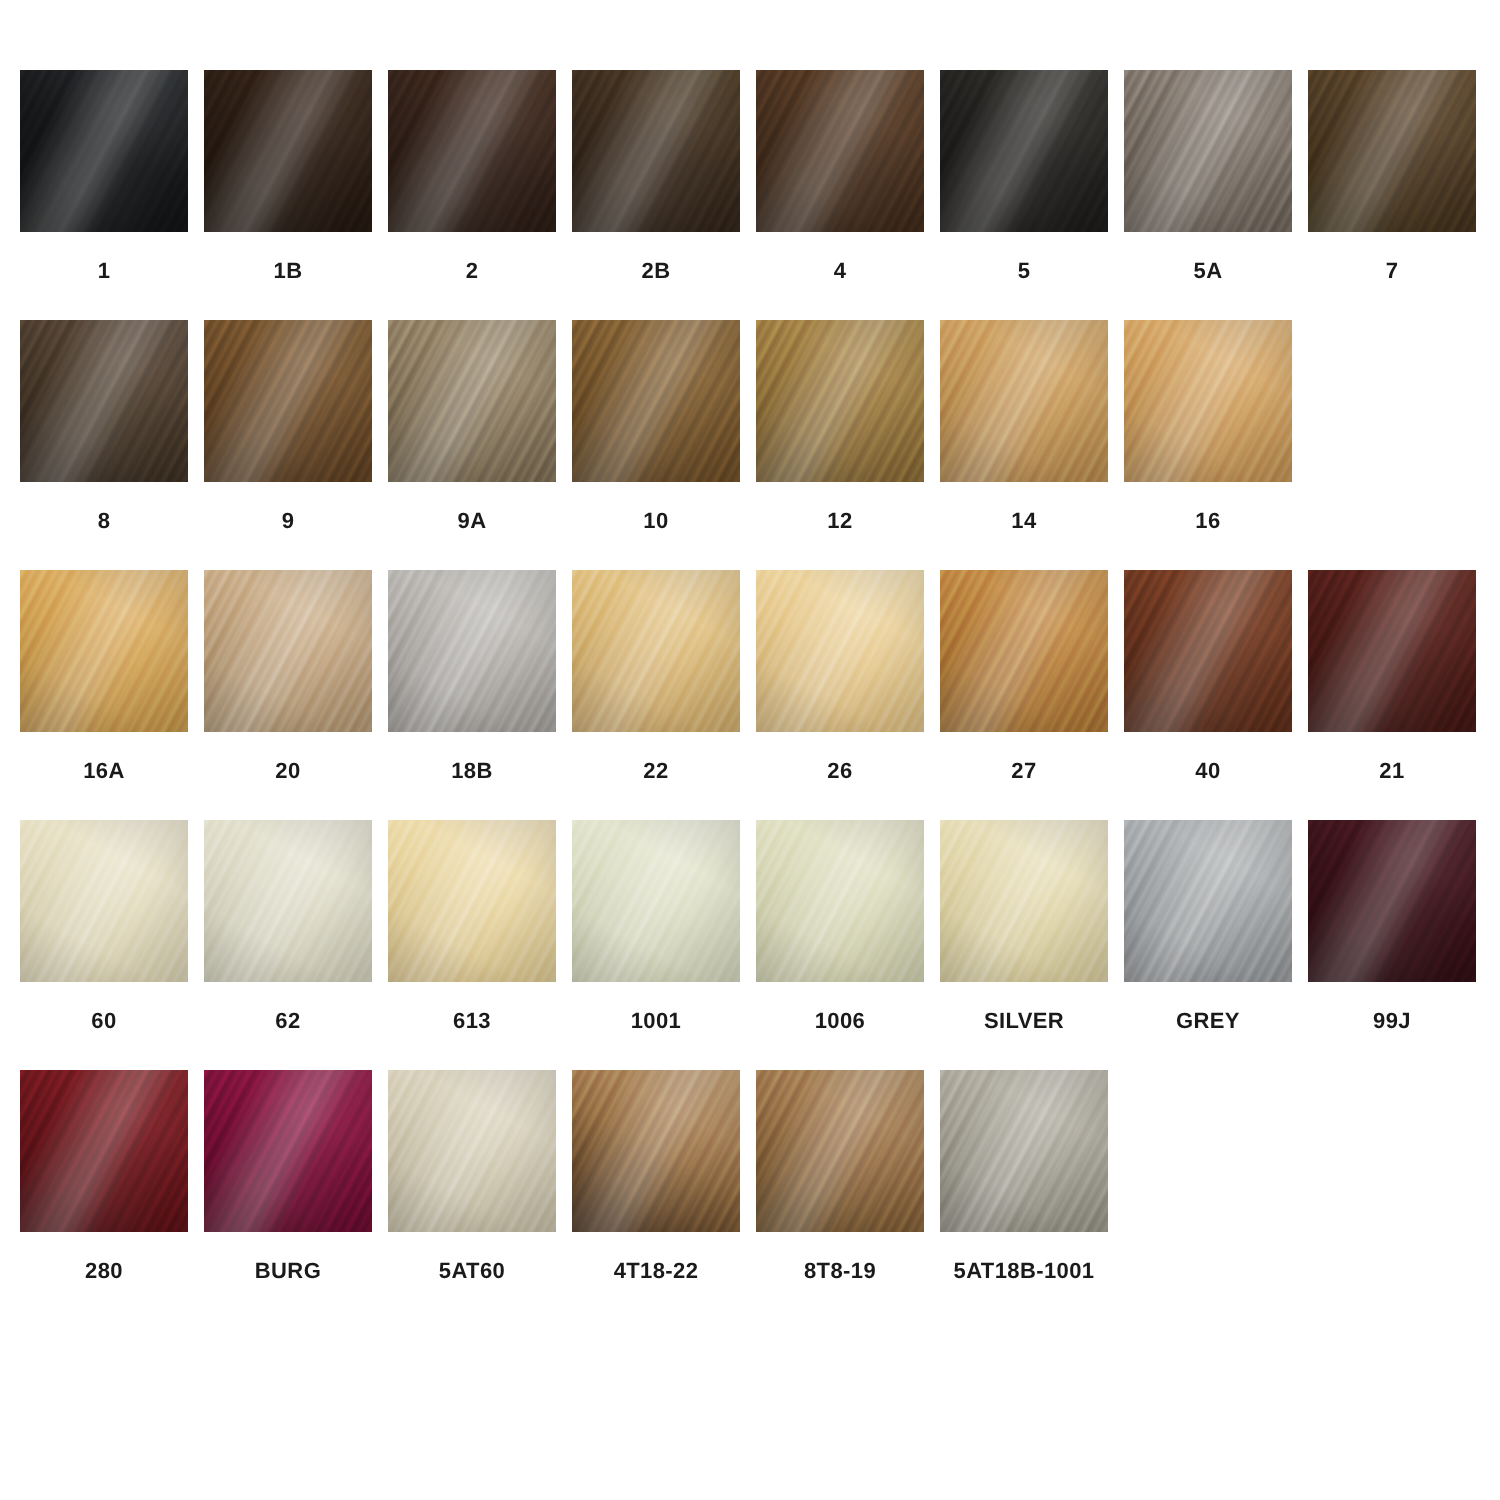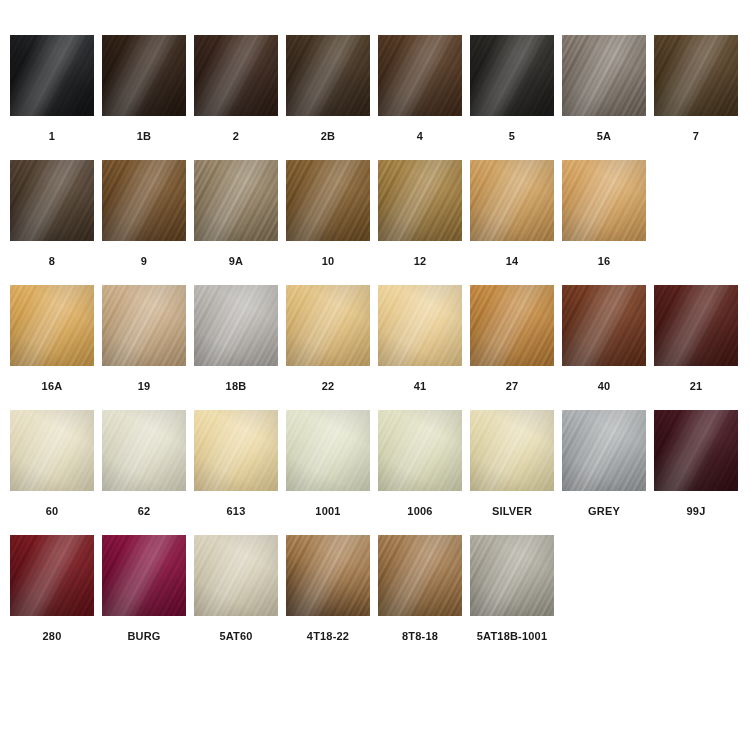--- a/index.html
+++ b/index.html
@@ -235,21 +235,21 @@
           <div class="shade"></div>
         </div>
         <div class="swatch-label">16A</div>
       </div>
       <div class="swatch-cell">
         <div class="swatch-chip" style="background: linear-gradient(208deg, rgb(220, 195, 162) 0%, rgb(196, 168, 133) 48%, rgb(158, 134, 100) 100%);">
           <div class="tex"></div>
           <div class="sheen"></div>
           <div class="shade"></div>
         </div>
-        <div class="swatch-label">19</div>
+        <div class="swatch-label">20</div>
       </div>
       <div class="swatch-cell">
         <div class="swatch-chip" style="background: linear-gradient(208deg, rgb(207, 205, 201) 0%, rgb(181, 178, 174) 48%, rgb(145, 142, 138) 100%);">
           <div class="tex"></div>
           <div class="sheen"></div>
           <div class="shade"></div>
         </div>
         <div class="swatch-label">18B</div>
       </div>
       <div class="swatch-cell">
@@ -259,21 +259,21 @@
           <div class="shade"></div>
         </div>
         <div class="swatch-label">22</div>
       </div>
       <div class="swatch-cell">
         <div class="swatch-chip" style="background: linear-gradient(208deg, rgb(246, 227, 182) 0%, rgb(232, 205, 150) 48%, rgb(199, 169, 111) 100%);">
           <div class="tex"></div>
           <div class="sheen"></div>
           <div class="shade"></div>
         </div>
-        <div class="swatch-label">41</div>
+        <div class="swatch-label">26</div>
       </div>
       <div class="swatch-cell">
         <div class="swatch-chip" style="background: linear-gradient(208deg, rgb(214, 160, 88) 0%, rgb(186, 132, 64) 48%, rgb(149, 102, 43) 100%);">
           <div class="tex"></div>
           <div class="sheen"></div>
           <div class="shade"></div>
         </div>
         <div class="swatch-label">27</div>
       </div>
       <div class="swatch-cell">
@@ -391,21 +391,21 @@
           <div class="shade"></div>
         </div>
         <div class="swatch-label">4T18-22</div>
       </div>
       <div class="swatch-cell">
         <div class="swatch-chip" style="background: linear-gradient(208deg, rgb(187, 151, 107) 0%, rgb(154, 115, 73) 48%, rgb(95, 67, 31) 100%);">
           <div class="tex"></div>
           <div class="sheen"></div>
           <div class="shade"></div>
         </div>
-        <div class="swatch-label">8T8-18</div>
+        <div class="swatch-label">8T8-19</div>
       </div>
       <div class="swatch-cell">
         <div class="swatch-chip" style="background: linear-gradient(208deg, rgb(195, 192, 180) 0%, rgb(169, 166, 154) 48%, rgb(130, 127, 116) 100%);">
           <div class="tex"></div>
           <div class="sheen"></div>
           <div class="shade"></div>
         </div>
         <div class="swatch-label">5AT18B-1001</div>
       </div>
     </div>

